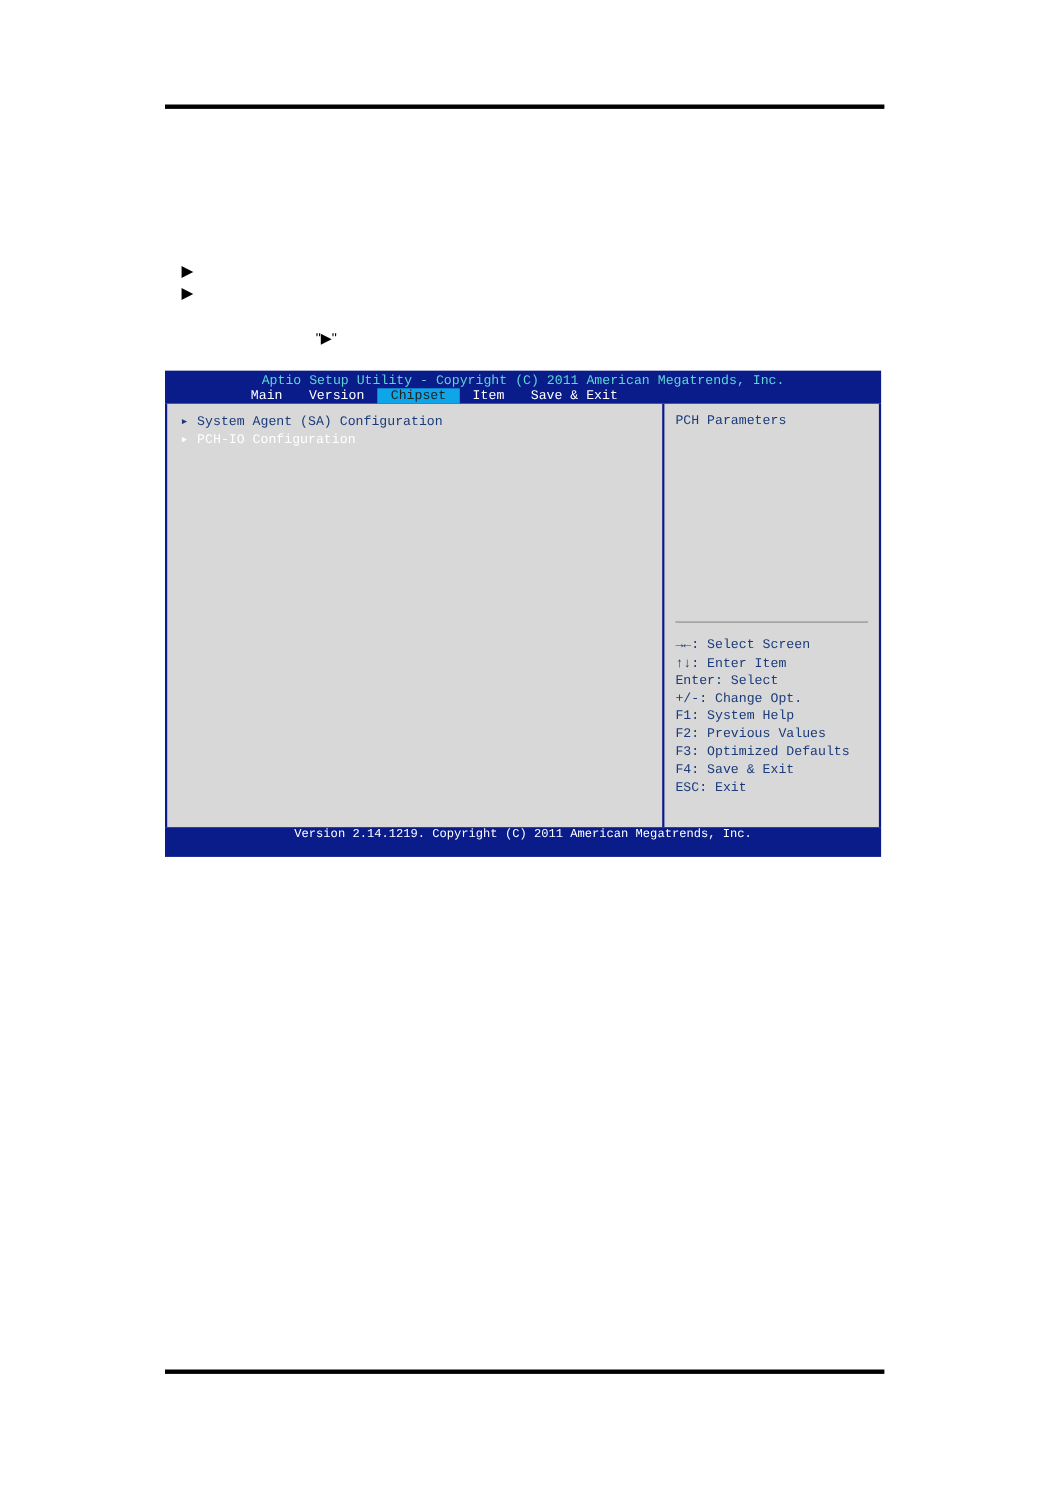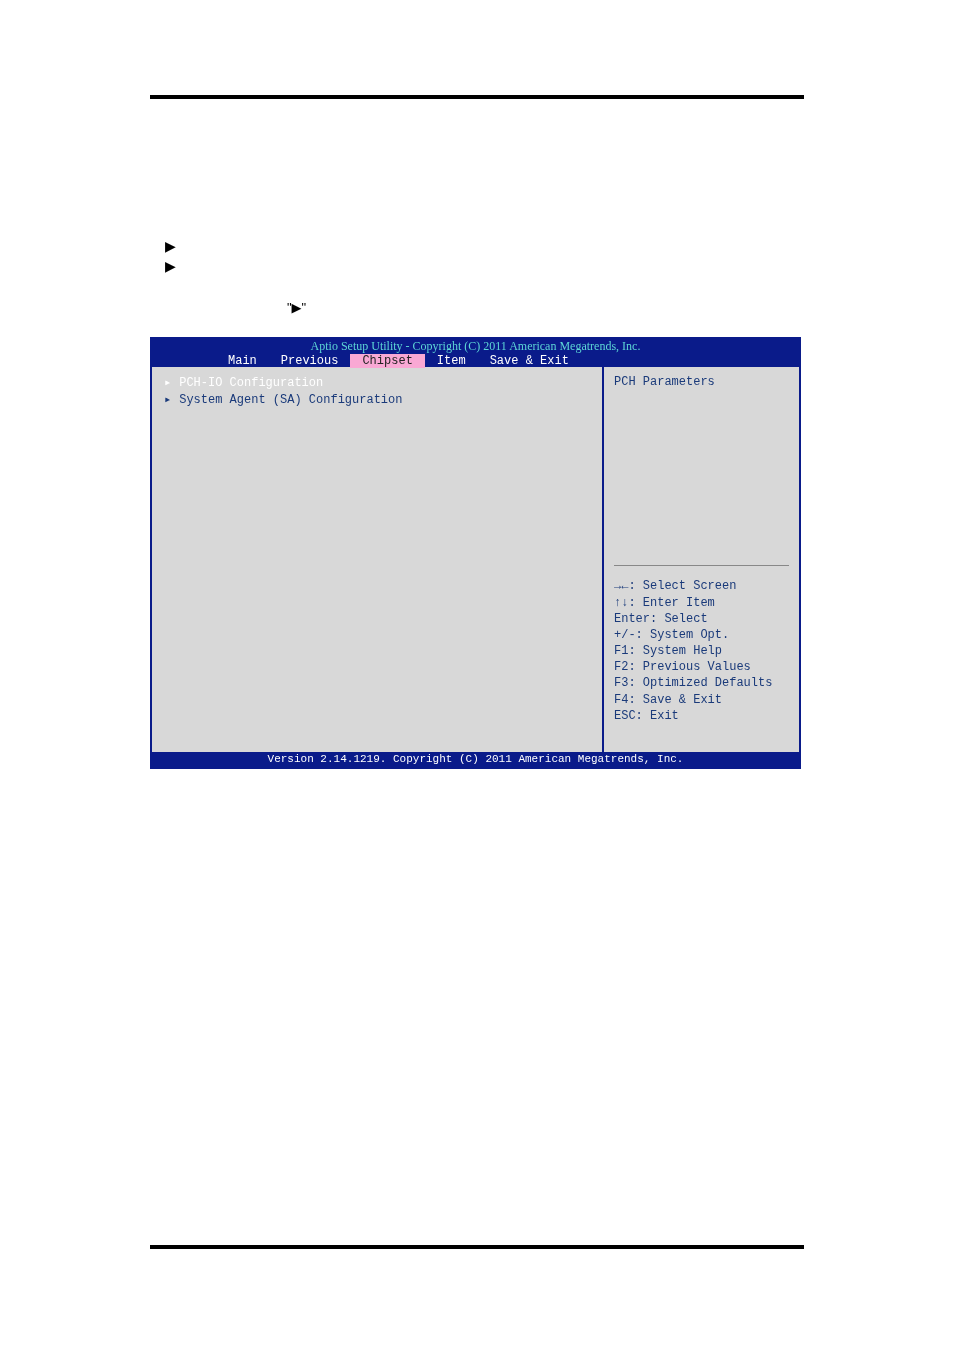--- a/index.html
+++ b/index.html
@@ -63,33 +63,32 @@
     }
     .bios-header {
       height: 30px;
       background: #0a1b8a;
       color: #fff;
     }
     .bios-title {
       text-align: center;
       padding-top: 2px;
       color: #5dd6d6;
-      font-family: Liberation Serif, serif;
     }
     .bios-tabs {
       display: flex;
       padding-left: 30px;
       margin-left: 36px;
     }
     .bios-tab {
       padding: 0 12px;
       color: #fff;
     }
     .bios-tab.active {
-      background: #f9a8d4;
+      background: #0ea5e9;
       color: #222;
     }
     .bios-body {
       display: flex;
       height: 385px;
       border: 2px solid #0a1b8a;
       border-top: none;
       border-bottom: none;
     }
     .bios-left {
@@ -123,21 +122,21 @@
       margin-bottom: 20px;
       color: #1a3a7a;
       border-top: 1px solid #888;
       padding-top: 12px;
       line-height: 1.35;
     }
     .keys-line {
       white-space: nowrap;
     }
     .bios-footer {
-      height: 17px;
+      height: 27px;
       background: #0a1b8a;
       color: #fff;
       text-align: center;
       font-size: 11px;
       padding-top: 1px;
     }
   </style>
 </head>
 <body>
 
@@ -153,44 +152,44 @@
   </div>
 </div>
 
 <div class="quoted-arrow">"▶"</div>
 
 <div class="bios-window">
   <div class="bios-header">
     <div class="bios-title">Aptio Setup Utility - Copyright (C) 2011 American Megatrends, Inc.</div>
     <div class="bios-tabs">
       <div class="bios-tab">Main</div>
-      <div class="bios-tab">Previous</div>
+      <div class="bios-tab">Version</div>
       <div class="bios-tab active">Chipset</div>
       <div class="bios-tab">Item</div>
       <div class="bios-tab">Save &amp; Exit</div>
     </div>
   </div>
   <div class="bios-body">
     <div class="bios-left">
+      <div class="menu-item">
+        <span class="menu-arrow">▸</span>
+        <span>System Agent (SA) Configuration</span>
+      </div>
       <div class="menu-item selected">
         <span class="menu-arrow">▸</span>
         <span>PCH-IO Configuration</span>
-      </div>
-      <div class="menu-item">
-        <span class="menu-arrow">▸</span>
-        <span>System Agent (SA) Configuration</span>
       </div>
     </div>
     <div class="bios-right">
       <div class="help-text">PCH Parameters</div>
       <div class="keys-section">
         <div class="keys-line">→←: Select Screen</div>
         <div class="keys-line">↑↓: Enter Item</div>
         <div class="keys-line">Enter: Select</div>
-        <div class="keys-line">+/-: System Opt.</div>
+        <div class="keys-line">+/-: Change Opt.</div>
         <div class="keys-line">F1: System Help</div>
         <div class="keys-line">F2: Previous Values</div>
         <div class="keys-line">F3: Optimized Defaults</div>
         <div class="keys-line">F4: Save &amp; Exit</div>
         <div class="keys-line">ESC: Exit</div>
       </div>
     </div>
   </div>
   <div class="bios-footer">Version 2.14.1219. Copyright (C) 2011 American Megatrends, Inc.</div>
 </div>

